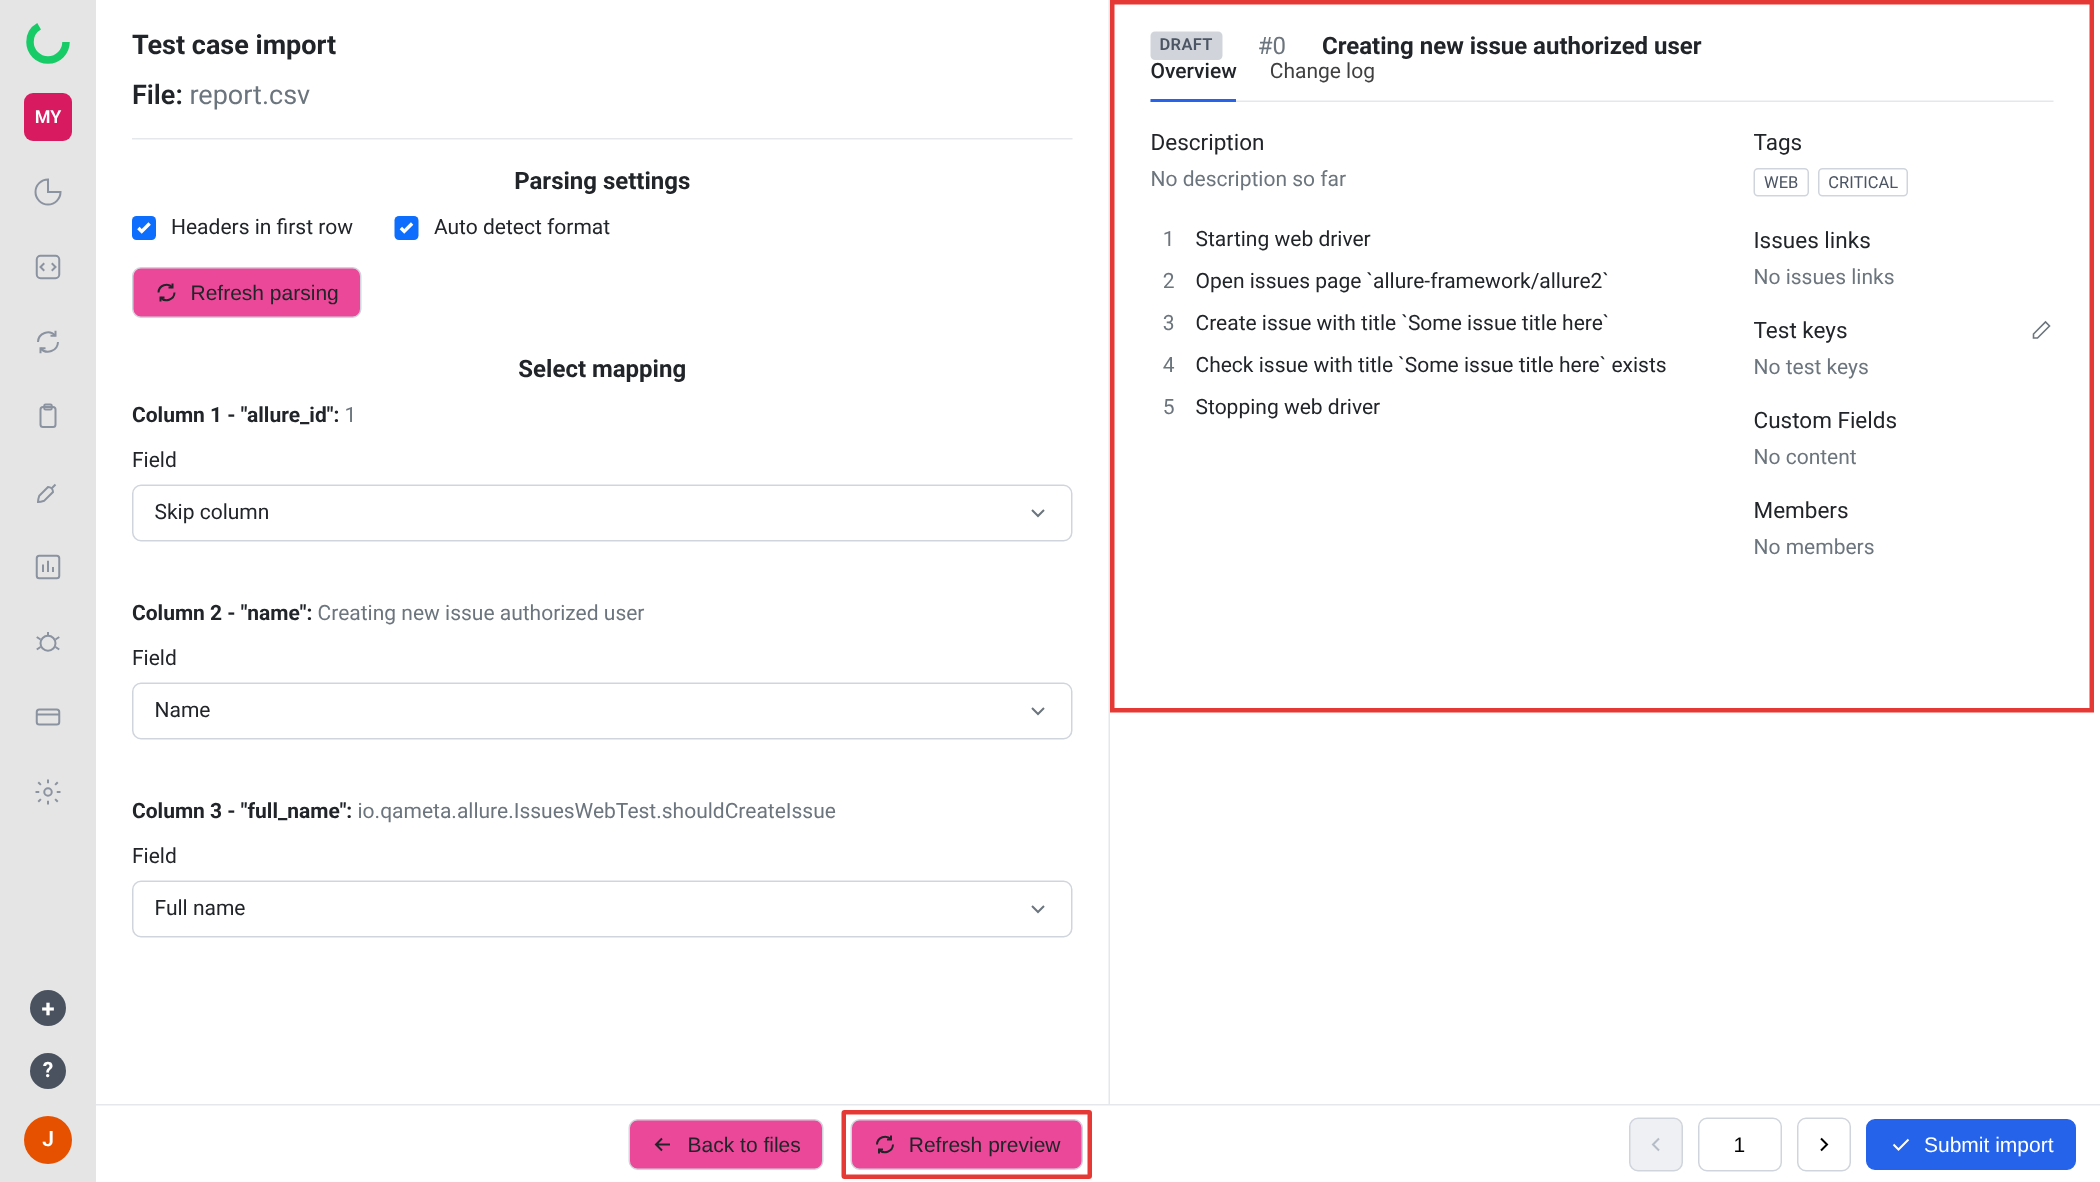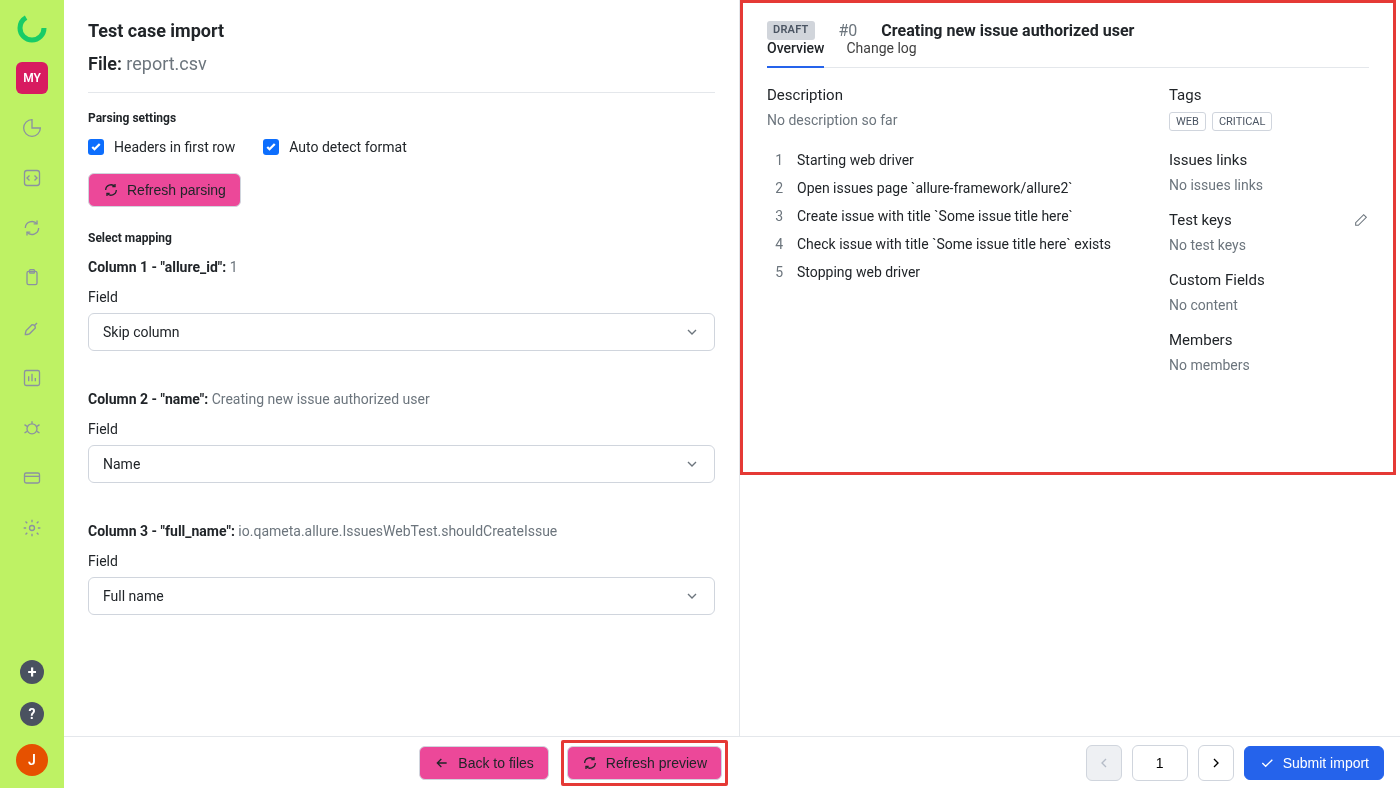--- a/index.html
+++ b/index.html
@@ -1,19 +1,19 @@
 <!DOCTYPE html>
 <html><head>
 <meta charset="utf-8">
 <style>
   * { box-sizing: border-box; margin: 0; padding: 0; }
   body { font-family: -apple-system, BlinkMacSystemFont, "Segoe UI", Roboto, sans-serif; font-size: 14px; color: #212529; background: #fff; width: 1400px; height: 788px; overflow: hidden; display: flex; }
   
   
-  .sidebar { width: 64px; background: #bef264; display: flex; flex-direction: column; align-items: center; padding: 12px 0; flex-shrink: 0; height: 788px; }
+  .sidebar { width: 64px; background: #e5e5e5; display: flex; flex-direction: column; align-items: center; padding: 12px 0; flex-shrink: 0; height: 788px; }
   .sidebar .top { display: flex; flex-direction: column; align-items: center; gap: 18px; }
   .sidebar .bottom { margin-top: auto; display: flex; flex-direction: column; align-items: center; gap: 18px; }
   .logo { width: 32px; height: 32px; display:flex; align-items:center; justify-content:center; }
   .badge-my { width: 32px; height: 32px; background: #d81b60; color: #fff; border-radius: 6px; display: flex; align-items:center; justify-content:center; font-size: 12px; font-weight: 600; }
   .sb-icon { width: 32px; height: 32px; display:flex; align-items:center; justify-content:center; color: #8b92a0; cursor:pointer; }
   .sb-icon svg { width: 20px; height: 20px; stroke: currentColor; fill: none; stroke-width: 1.6; }
   .avatar-j { width: 32px; height: 32px; background: #e65100; color:#fff; border-radius: 50%; display:flex; align-items:center; justify-content:center; font-weight:600; font-size: 14px; }
   .plus-circle { width: 24px; height:24px; background:#4a5260; border-radius:50%; display:flex; align-items:center; justify-content:center; color:#fff; font-size:16px; font-weight:bold; }
   .help-circle { width: 24px; height:24px; background:#4a5260; border-radius:50%; display:flex; align-items:center; justify-content:center; color:#fff; font-size:14px; font-weight:bold; }
   
@@ -21,21 +21,21 @@
   .main { flex: 1; display: flex; flex-direction: column; height: 788px; }
   .content { flex: 1; display: flex; overflow: hidden; }
   
   
   .left-panel { width: 676px; padding: 20px 24px 20px 24px; overflow-y: auto; border-right: 1px solid #e4e7eb; }
   .left-panel h1 { font-size: 18px; font-weight: 700; margin-bottom: 12px; }
   .file-line { font-size: 18px; color: #212529; margin-bottom: 18px; }
   .file-line .label { font-weight: 600; }
   .file-line .val { color: #6c757d; }
   hr { border: none; border-top: 1px solid #e4e7eb; margin-bottom: 18px; }
-  .section-title { font-size: 12px; font-weight: 700; margin-bottom: 14px; }
+  .section-title { font-size: 16px; font-weight: 700; margin-bottom: 14px; text-align: center; }
   .checkbox-row { display: flex; gap: 28px; align-items: center; margin-bottom: 18px; }
   .checkbox-item { display: flex; align-items: center; gap: 10px; cursor:pointer; }
   .checkbox-box { width: 16px; height: 16px; background: #0d6efd; border-radius: 3px; display:flex; align-items:center; justify-content:center; }
   .checkbox-box svg { width: 12px; height: 12px; stroke:#fff; stroke-width:3; fill:none; }
   .btn { display: inline-flex; align-items: center; gap: 8px; padding: 8px 14px; border: 1px solid #d0d5dd; border-radius: 6px; background: #ec4899; font-size: 14px; cursor: pointer; color:#212529; }
   .btn svg { width: 16px; height: 16px; stroke: currentColor; fill: none; stroke-width: 2; }
   .btn-primary { background: #2563eb; color: #fff; border-color: #2563eb; }
   .mapping-block { margin-bottom: 40px; }
   .mapping-header { font-size: 14px; margin-bottom: 14px; }
   .mapping-header b { font-weight: 700; }

